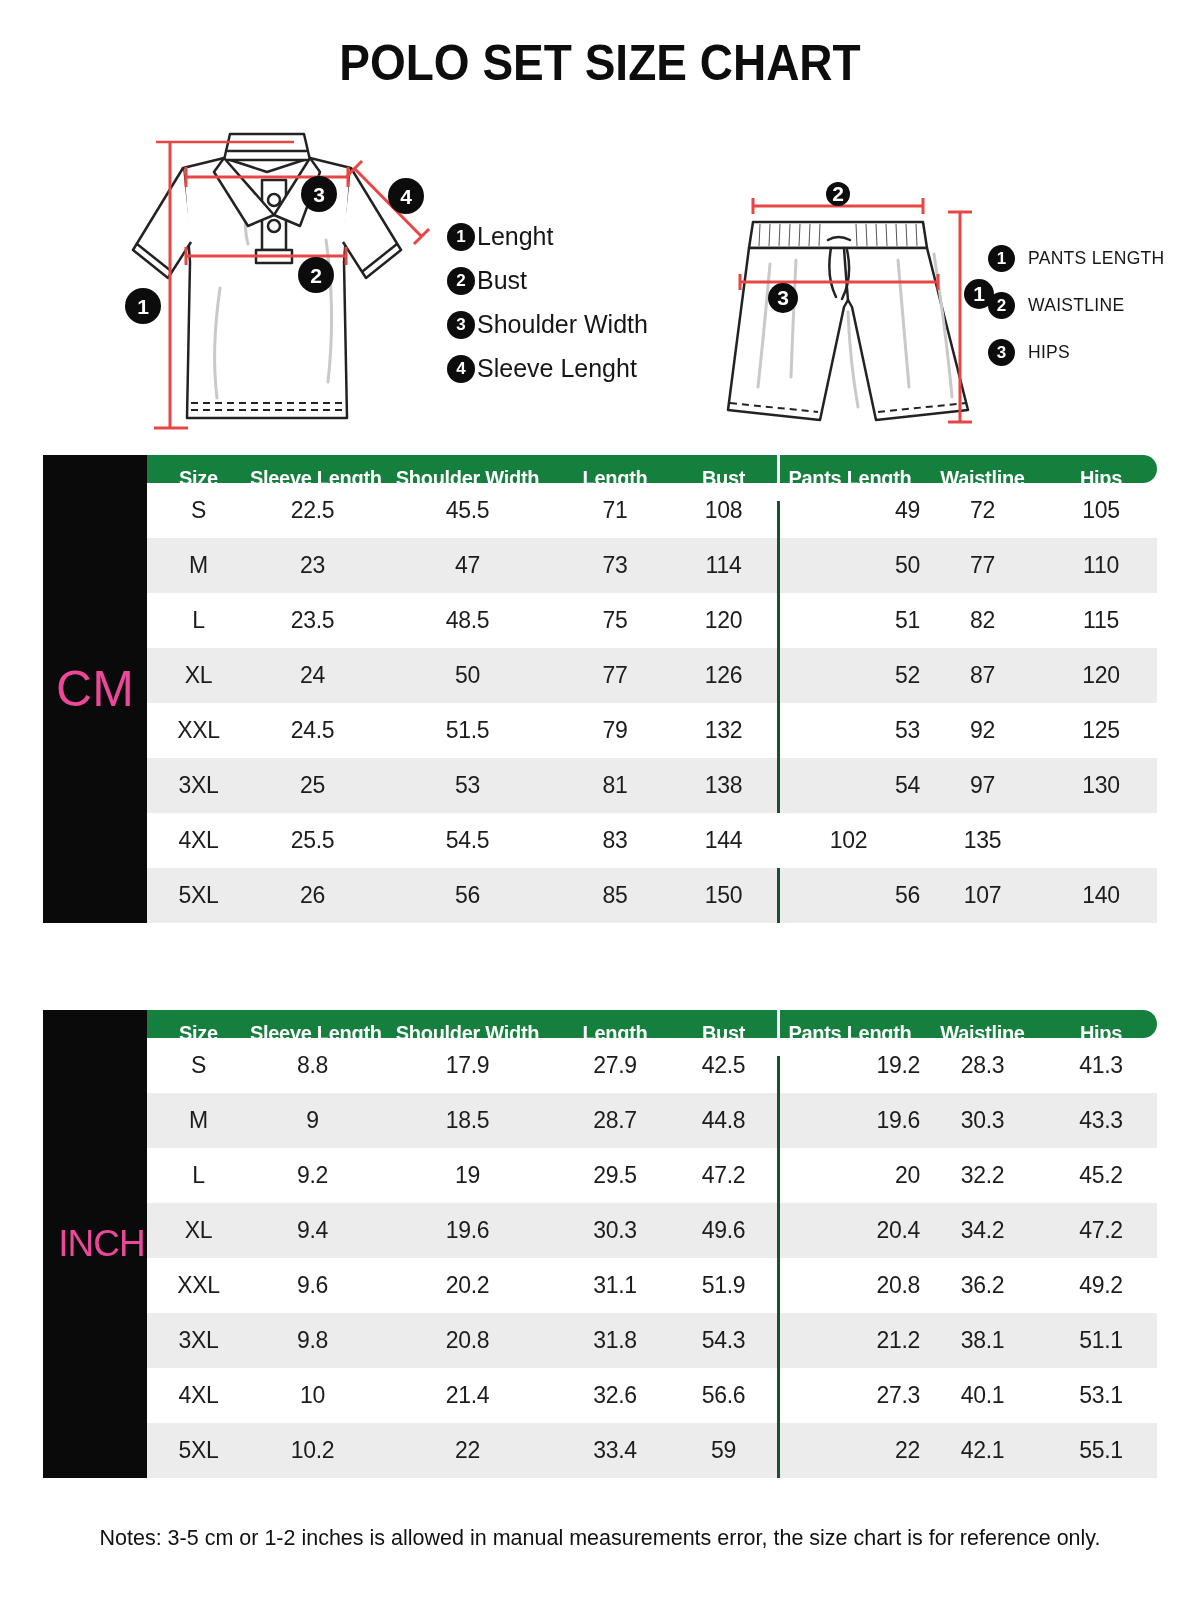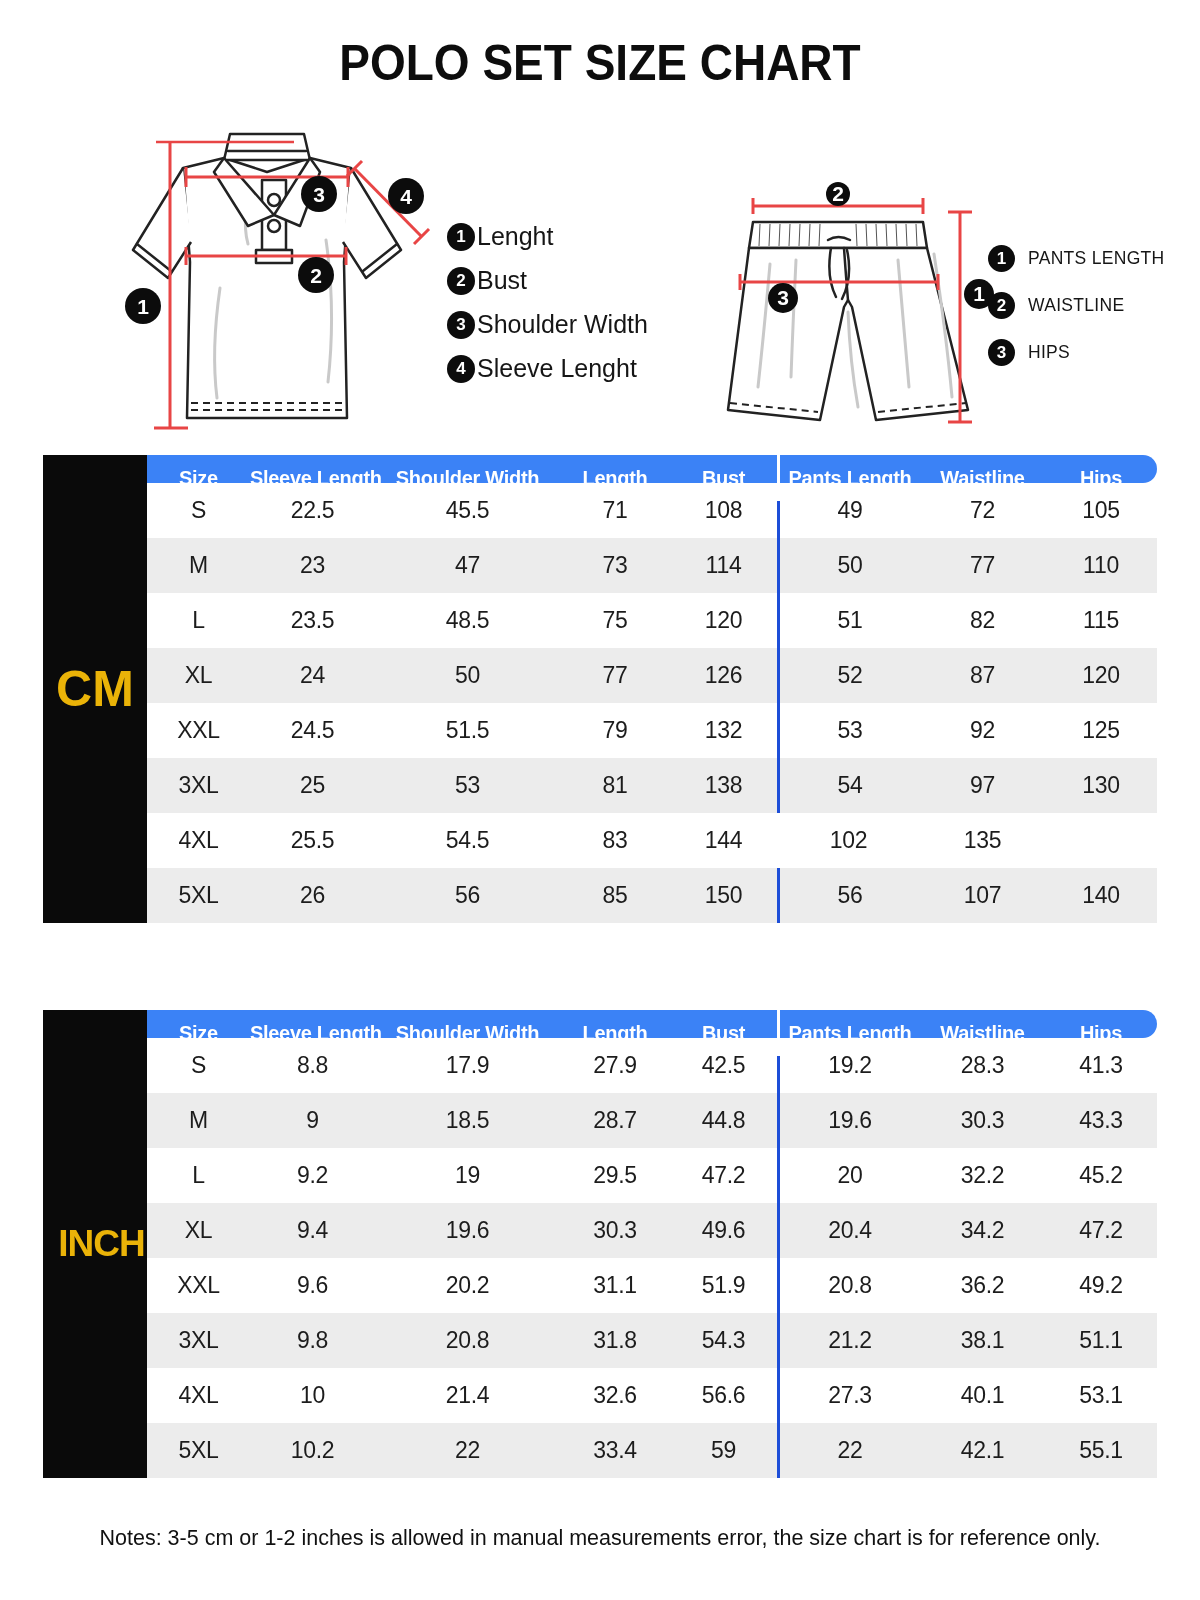--- a/index.html
+++ b/index.html
@@ -30,45 +30,45 @@
   .shorts-legend .badge { width:27px; height:27px; flex-basis:27px; }
   .shorts-legend .legend-label { margin-left:13px; font-size:17.5px; color:#161616; letter-spacing:0.3px; }
   
   .size-table { position:absolute; left:43px; width:1114px; }
   .cm-table   { top:455px; }
   .inch-table { top:1010px; }
   .unit-band {
     position:absolute; left:0; top:0; bottom:0; width:104px; background:#0a0a0a;
     display:flex; align-items:center; justify-content:center; z-index:2;
   }
-  .unit-label { color:#eab308; font-weight:bold; }
+  .unit-label { color:#ec4899; font-weight:normal; }
   .cm-table  .unit-label { font-size:50px; }
   .inch-table .unit-label { font-size:37px; letter-spacing:-1px;margin-left:13px; }
   .thead {
     display:grid; position:relative; z-index:1;
     grid-template-columns:104px 103px 125px 185px 110px 107px 143px 125px 112px;
-    background:#3b82f6; height:28px; border-radius:0 23px 23px 0;
+    background:#15803d; height:28px; border-radius:0 23px 23px 0;
   }
   .hcell {
     color:#fff; font-size:20px; font-weight:bold; text-align:center;
     line-height:46px; letter-spacing:-0.3px; white-space:nowrap;
   }
   .hcell.c5 { border-left:3px solid #ffffff; }
   .tbody { margin-left:104px; }
   .trow {
     display:grid;
     grid-template-columns:103px 125px 185px 110px 107px 143px 125px 112px;
     height:55px; background:#ffffff;
   }
   .trow.alt { background:#ececec; }
   .cell {
     font-size:23px; text-align:center; line-height:55px; color:#1c1c1c;
     letter-spacing:-0.3px;
   }
-  .cell.c5 { border-left:3px solid #1d4ed8; }
+  .cell.c5 { border-left:3px solid #14532d;text-align:right; }
   
   .note {
     position:absolute; top:1526px; left:0; width:100%; text-align:center;
     font-size:21.5px; color:#111;
   }
   svg .ln   { stroke:#222; stroke-width:2.5; fill:none; stroke-linejoin:round; stroke-linecap:round; }
   svg .fil  { stroke:#222; stroke-width:2.5; fill:#fff; stroke-linejoin:round; }
   svg .soft { stroke:#c9c9c9; stroke-width:3; fill:none; stroke-linecap:round; }
   svg .red  { stroke:#e84545; stroke-width:3; fill:none; stroke-linecap:butt; }
   svg .redthin { stroke:#e84545; stroke-width:2.5; fill:none; }

